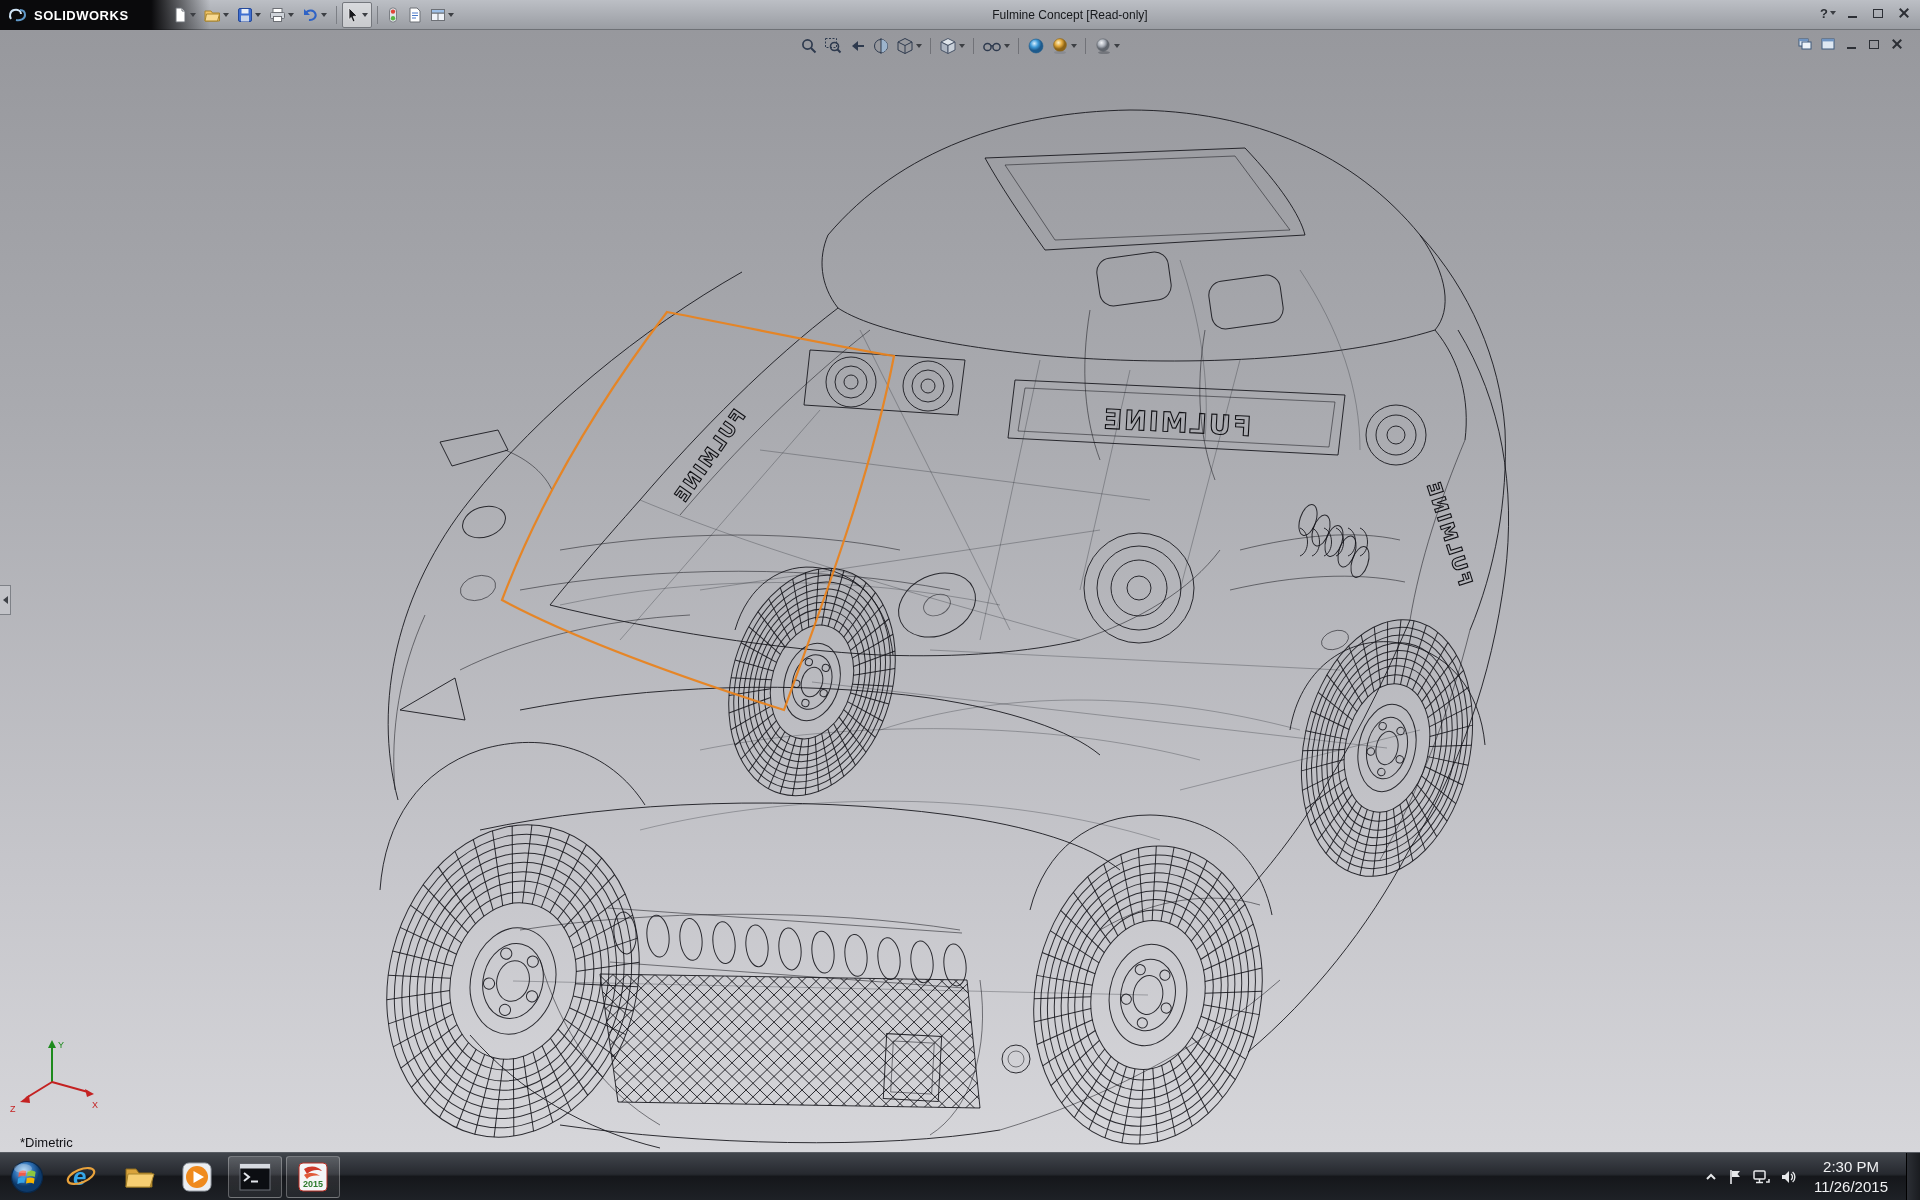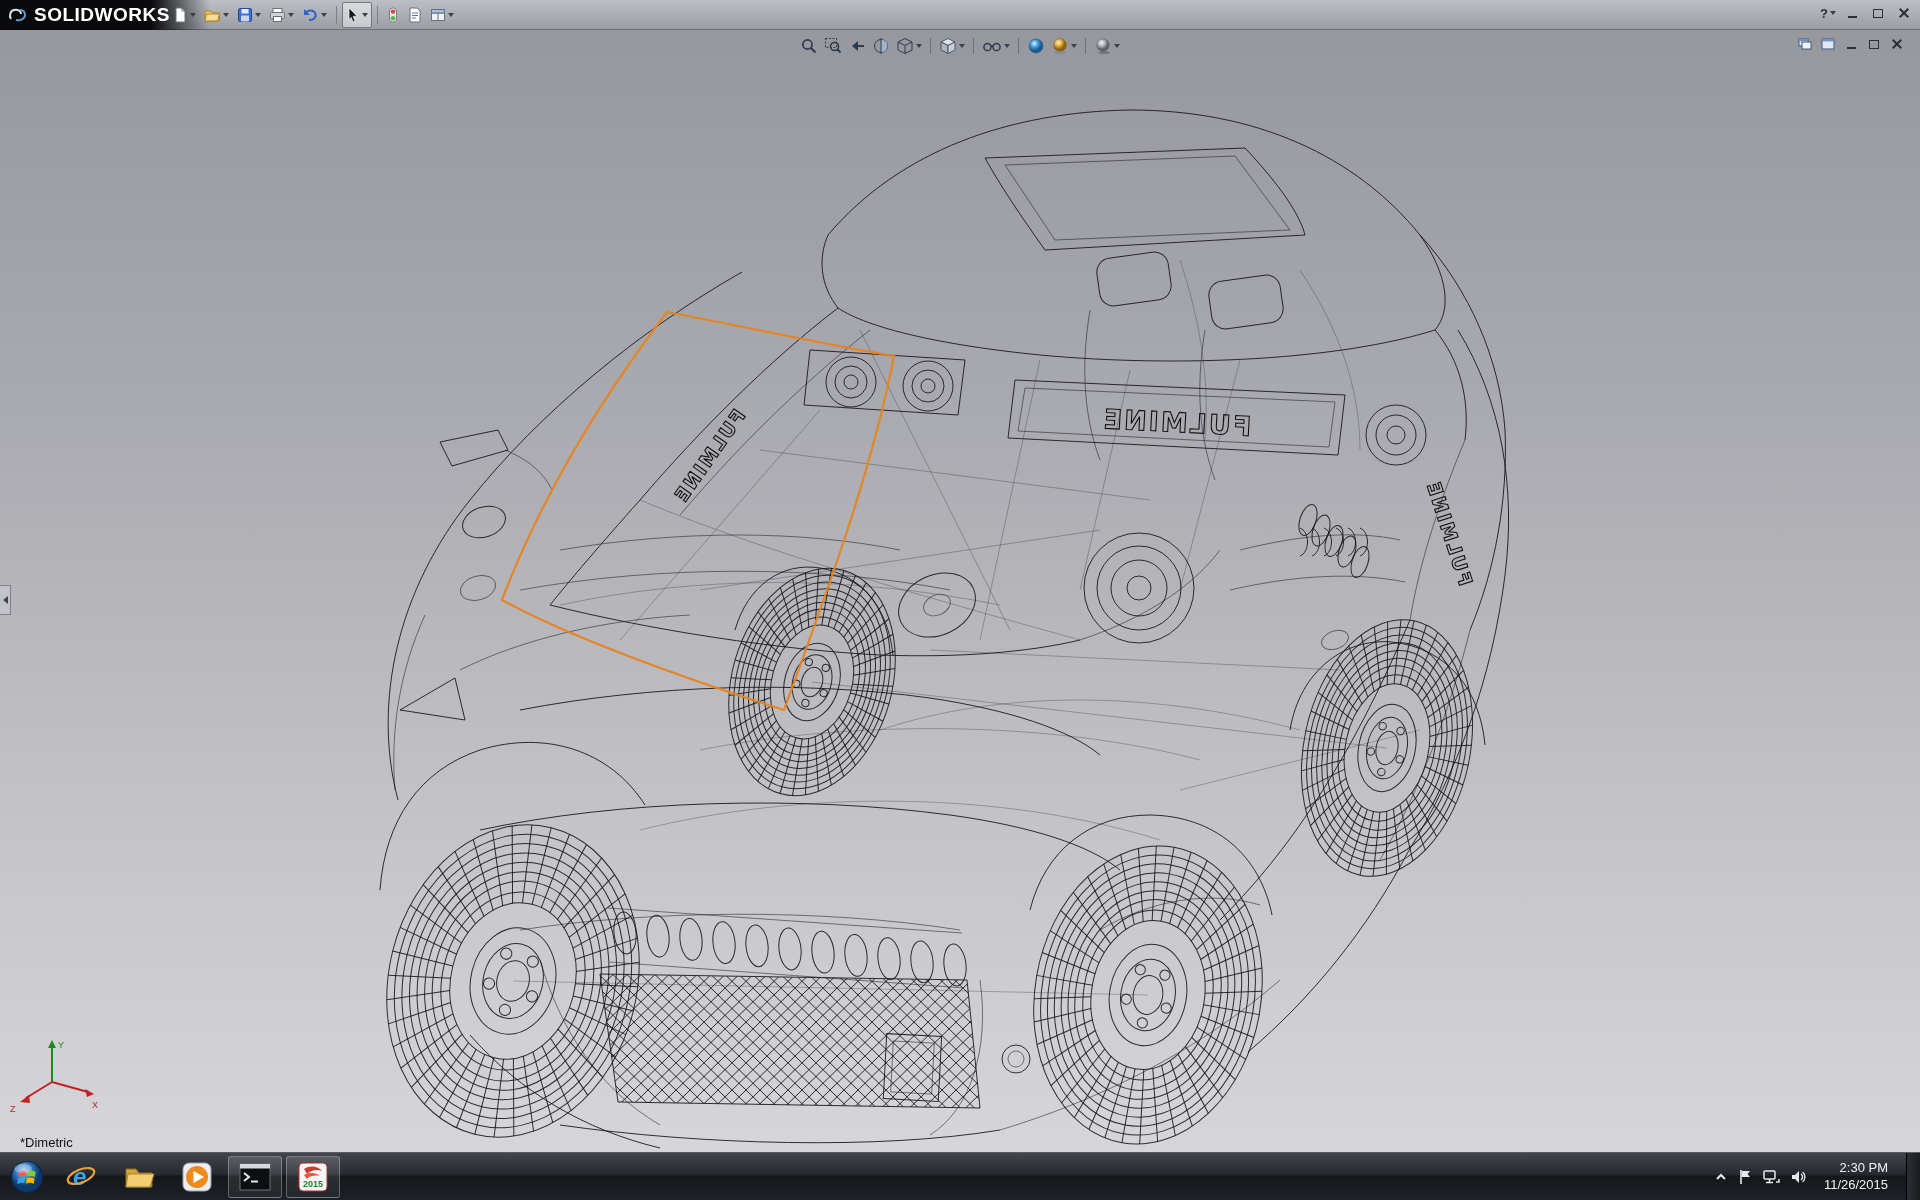--- a/index.html
+++ b/index.html
@@ -4,21 +4,21 @@
 <style>
   html,body{margin:0;padding:0;width:1920px;height:1200px;overflow:hidden;
     font-family:"Liberation Sans","DejaVu Sans",sans-serif;}
   .page{position:relative;width:1920px;height:1200px;background:#9d9ea3;}
 
   
   .titlebar{position:absolute;left:0;top:0;width:1920px;height:30px;
     background:linear-gradient(#bcbfc5,#9a9da3);border-bottom:1px solid #6e7176;box-sizing:border-box;}
   .brand{position:absolute;left:0;top:0;height:30px;width:210px;display:flex;align-items:center;gap:6px;
     background:linear-gradient(90deg,#0a0a0c 0%,#0a0a0c 72%,rgba(10,10,12,0) 100%);padding-left:8px;box-sizing:border-box;}
-  .brand-text{color:#fff;font-weight:bold;font-size:19px;letter-spacing:.5px;}
+  .brand-text{color:#fff;font-weight:bold;font-size:13px;letter-spacing:.5px;}
   .tb-tools{position:absolute;left:168px;top:2px;display:flex;align-items:center;height:26px;}
   .tbtn{display:flex;align-items:center;height:24px;padding:0 3px;border:1px solid transparent;border-radius:2px;}
   .tbtn.active{border-color:#74777d;background:rgba(255,255,255,.45);}
   .caret{width:0;height:0;border-left:3px solid transparent;border-right:3px solid transparent;border-top:4px solid #3c3f44;margin-left:2px;}
   .tb-sep{width:1px;height:18px;background:#7c7f85;margin:0 5px;}
   .win-title{position:absolute;left:340px;right:120px;top:0;height:30px;line-height:30px;text-align:center;
     font-size:12px;color:#16181b;white-space:nowrap;overflow:hidden;}
   .tb-right{position:absolute;right:6px;top:4px;display:flex;align-items:center;gap:6px;}
   .help-btn{font-size:13px;font-weight:bold;color:#2b2e33;display:flex;align-items:center;}
   .sysbtn{width:20px;height:18px;display:flex;align-items:center;justify-content:center;}
@@ -54,21 +54,21 @@
 
   
   .taskbar{position:absolute;left:0;top:1152px;width:1920px;height:48px;
     background:linear-gradient(#41454c 0%,#26292f 45%,#15171b 50%,#1e2126 100%);
     border-top:1px solid #585c63;box-sizing:border-box;display:flex;align-items:center;}
   .tk-left{display:flex;align-items:center;height:48px;padding-left:4px;gap:4px;}
   .tk-app{width:54px;height:42px;display:flex;align-items:center;justify-content:center;border-radius:3px;box-sizing:border-box;}
   .tk-app.open{border:1px solid rgba(255,255,255,.28);background:linear-gradient(rgba(255,255,255,.16),rgba(255,255,255,.04));}
   .tk-right{margin-left:auto;display:flex;align-items:center;height:48px;gap:10px;padding-right:0;}
   .tray-ico{display:flex;align-items:center;justify-content:center;}
-  .clock{color:#f0f1f3;font-size:13px;line-height:1.3;text-align:right;padding:0 8px;}
+  .clock{color:#f0f1f3;font-size:15px;line-height:1.3;text-align:center;padding:0 8px;}
   .show-desktop{width:13px;height:48px;border-left:1px solid #000;background:linear-gradient(90deg,#2c2f35,#1a1c20);}
 </style>
 </head>
 <body>
 
 <div class="page">
 
   <div class="titlebar">
     <div class="brand">
       <svg width="20" height="16" viewBox="0 0 20 16">
@@ -143,20 +143,21 @@
         <svg width="16" height="16" viewBox="0 0 16 16">
           <rect x="1.5" y="2.5" width="13" height="11" fill="#eef2f8" stroke="#6d7076"></rect>
           <line x1="1.5" y1="6" x2="14.5" y2="6" stroke="#6d7076"></line>
           <line x1="8" y1="2.5" x2="8" y2="13.5" stroke="#6d7076"></line>
           <rect x="1.5" y="2.5" width="13" height="3.5" fill="#9ec0e8" stroke="#6d7076"></rect>
         </svg>
           <span class="caret"></span>
       </div>
     </div>
 
+    <div class="win-title">Fulmine Concept [Read-only]</div>
 
     <div class="tb-right">
       <div class="help-btn">
         <span>?</span>
         <span class="caret"></span>
       </div>
       <div class="sysbtn">
           <span class="glyph-min"></span>
         </div>
       <div class="sysbtn">

